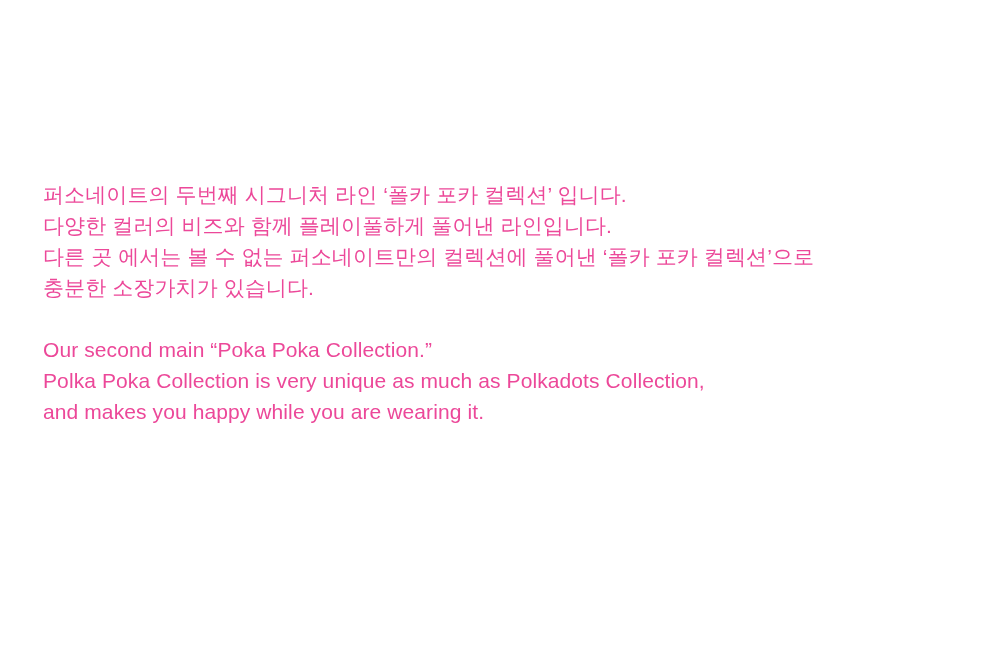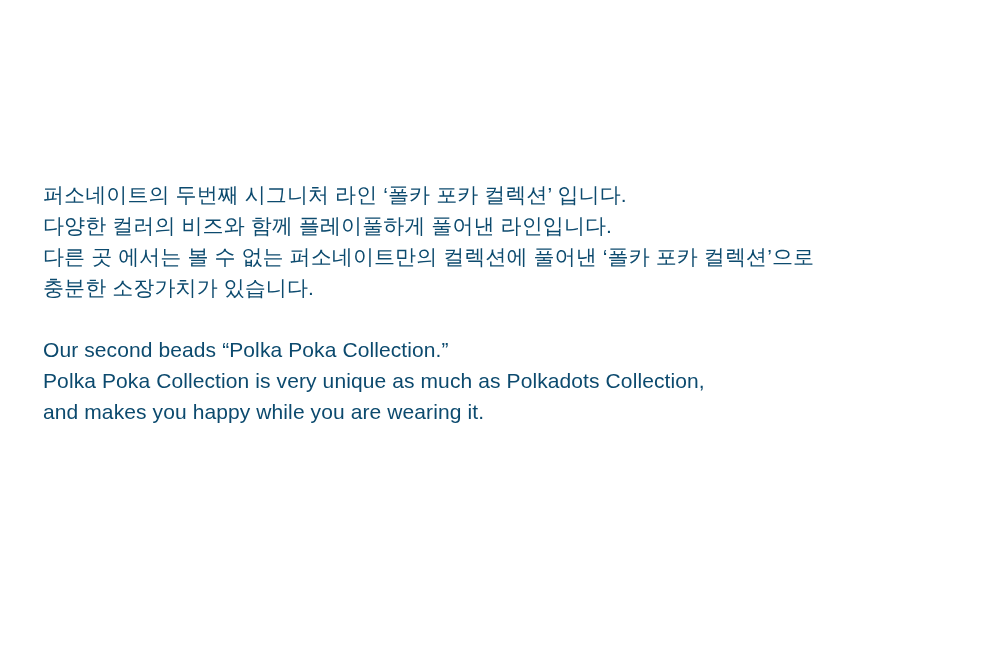--- a/index.html
+++ b/index.html
@@ -12,21 +12,21 @@
     width: 1000px;
     height: 660px;
     background: #ffffff;
     overflow: hidden;
     font-family: "Liberation Sans", "DejaVu Sans", sans-serif;
   }
   .text-block {
     position: absolute;
     left: 43px;
     top: 179px;
-    color: #0c4a6e;
+    color: #ec4899;
     font-size: 21px;
     line-height: 31px;
     letter-spacing: 0.1px;
     white-space: nowrap;
   }
   .paragraph {
     margin: 0;
     padding: 0;
   }
   .paragraph + .paragraph {
@@ -41,18 +41,18 @@
 
 <div class="page">
   <div class="text-block">
     <div class="paragraph">
       <div class="text-line">퍼소네이트의 두번째 시그니처 라인 ‘폴카 포카 컬렉션’ 입니다.</div>
       <div class="text-line">다양한 컬러의 비즈와 함께 플레이풀하게 풀어낸 라인입니다.</div>
       <div class="text-line">다른 곳 에서는 볼 수 없는 퍼소네이트만의 컬렉션에 풀어낸 ‘폴카 포카 컬렉션’으로</div>
       <div class="text-line">충분한 소장가치가 있습니다.</div>
     </div>
     <div class="paragraph">
-      <div class="text-line">Our second beads “Polka Poka Collection.”</div>
+      <div class="text-line">Our second main “Poka Poka Collection.”</div>
       <div class="text-line">Polka Poka Collection is very unique as much as Polkadots Collection,</div>
       <div class="text-line">and makes you happy while you are wearing it.</div>
     </div>
   </div>
 </div>
 
 </body></html>

